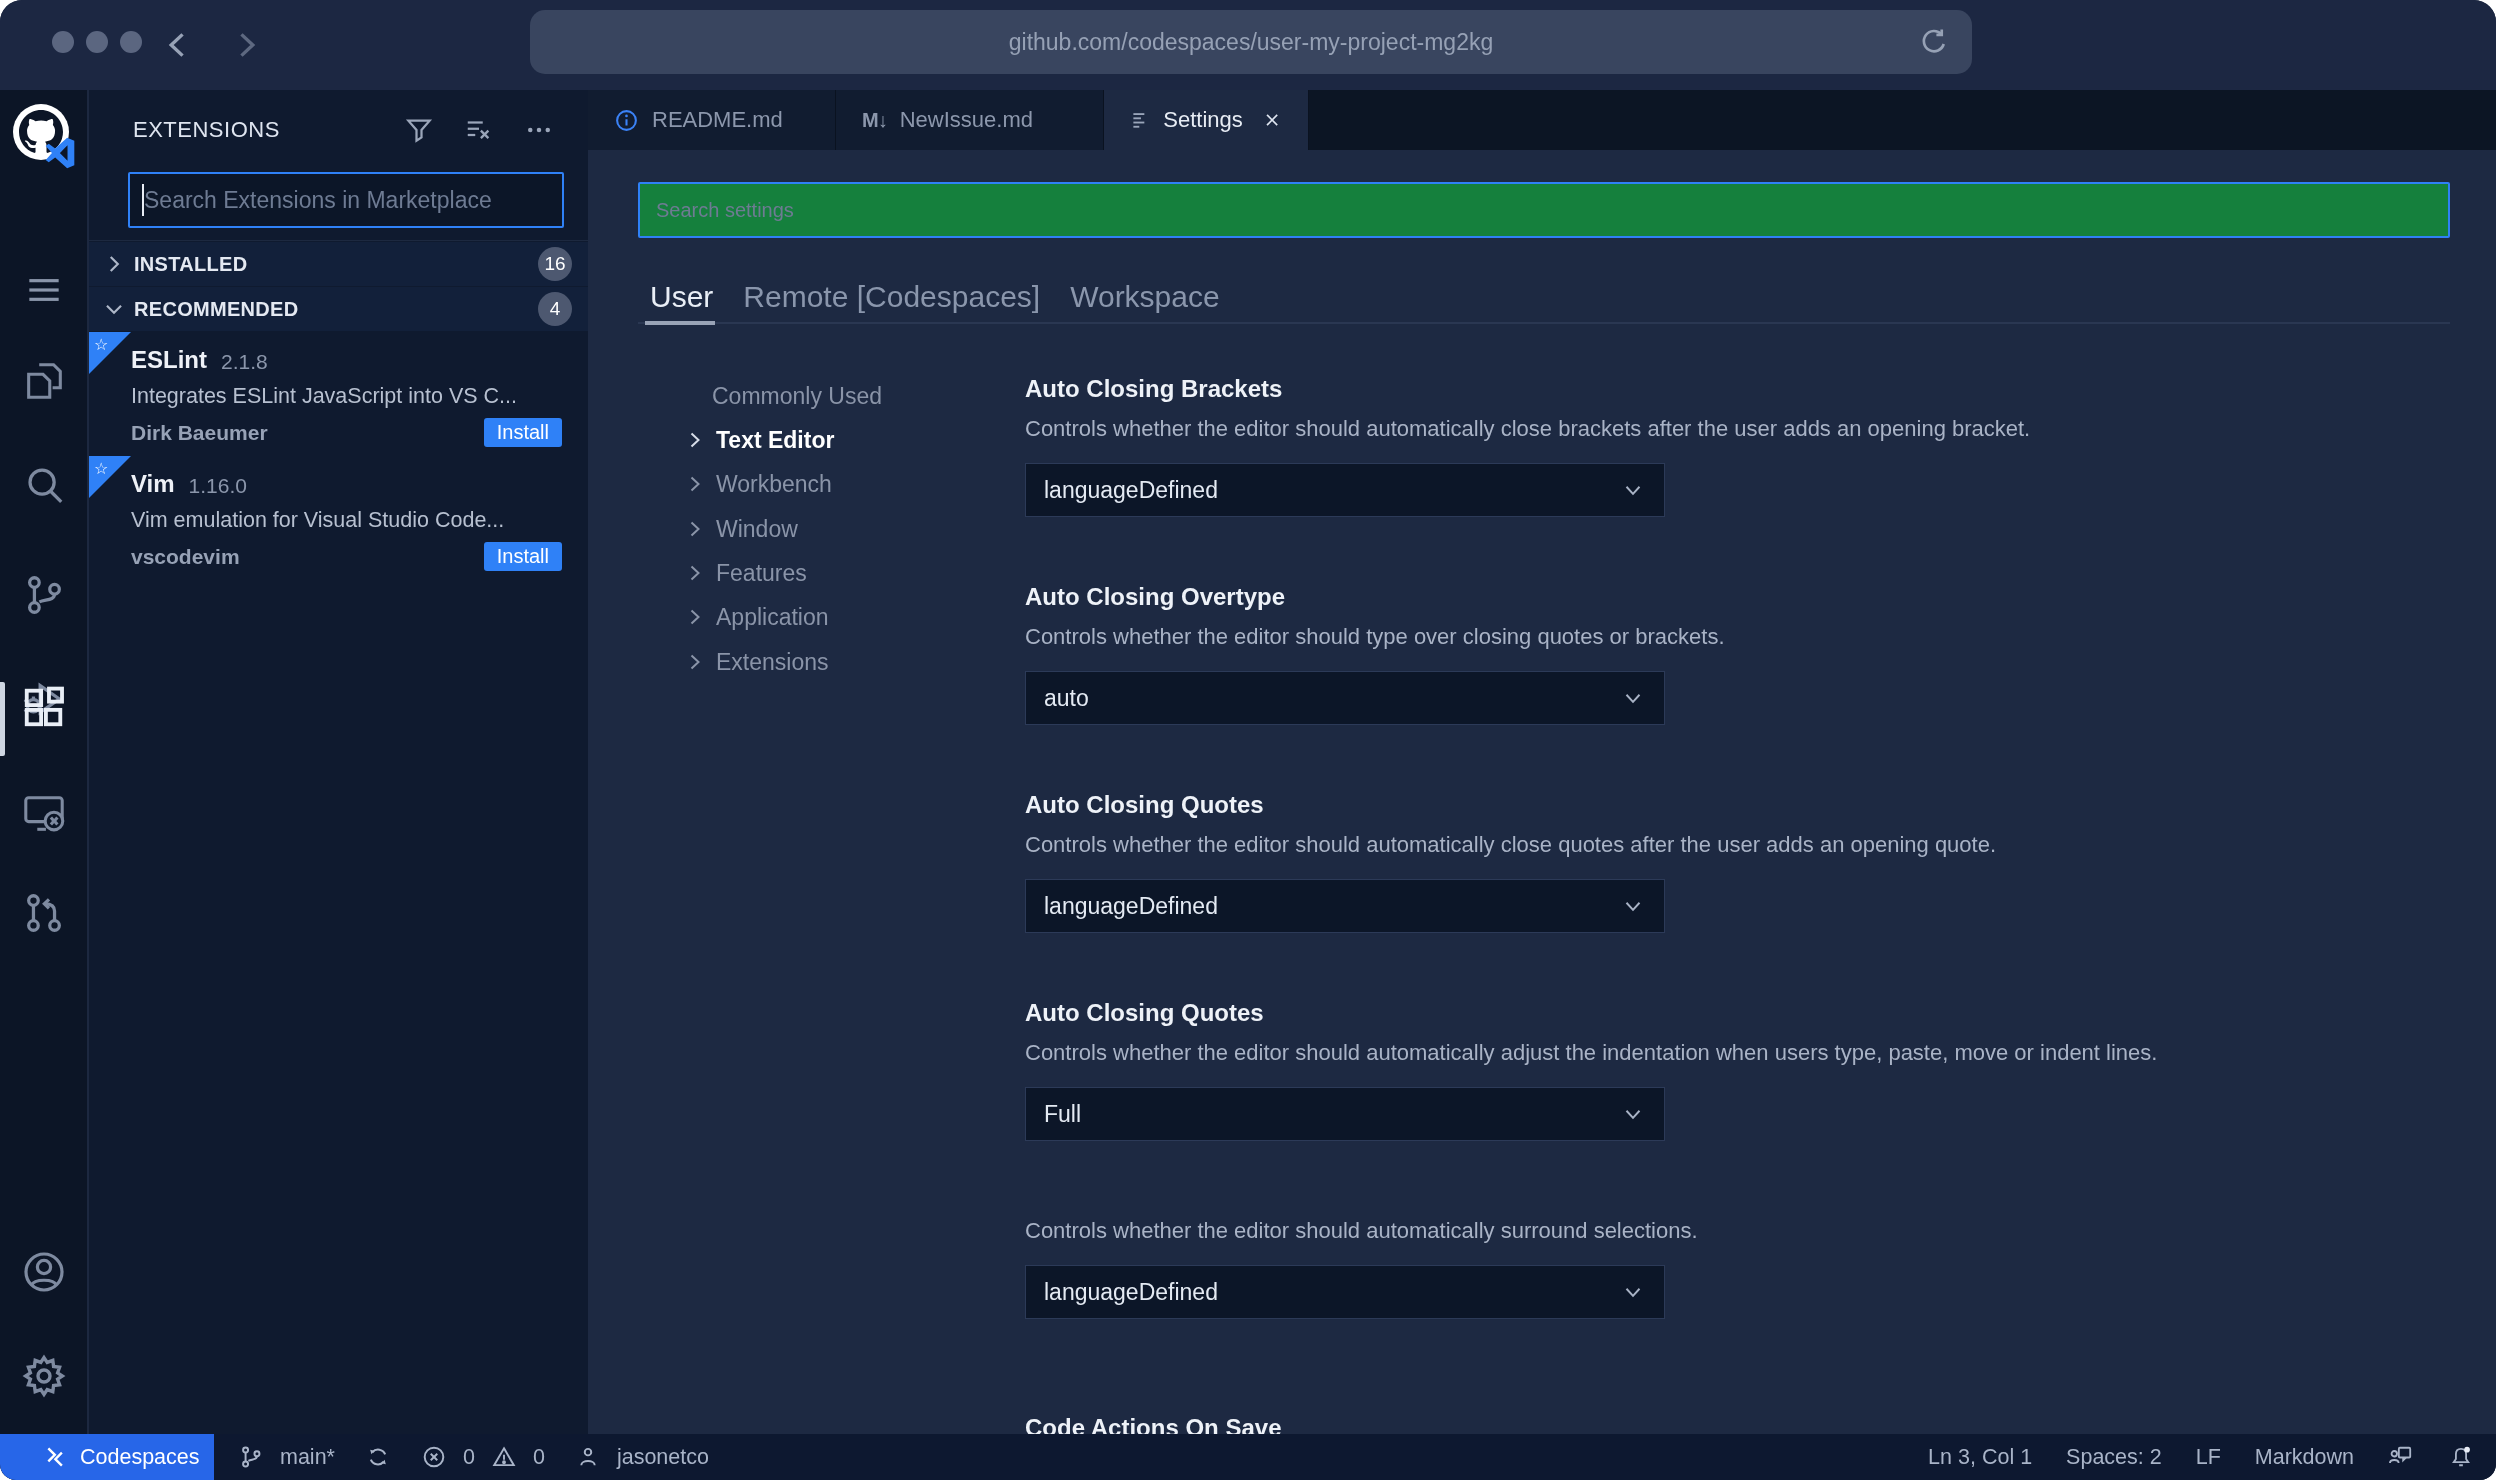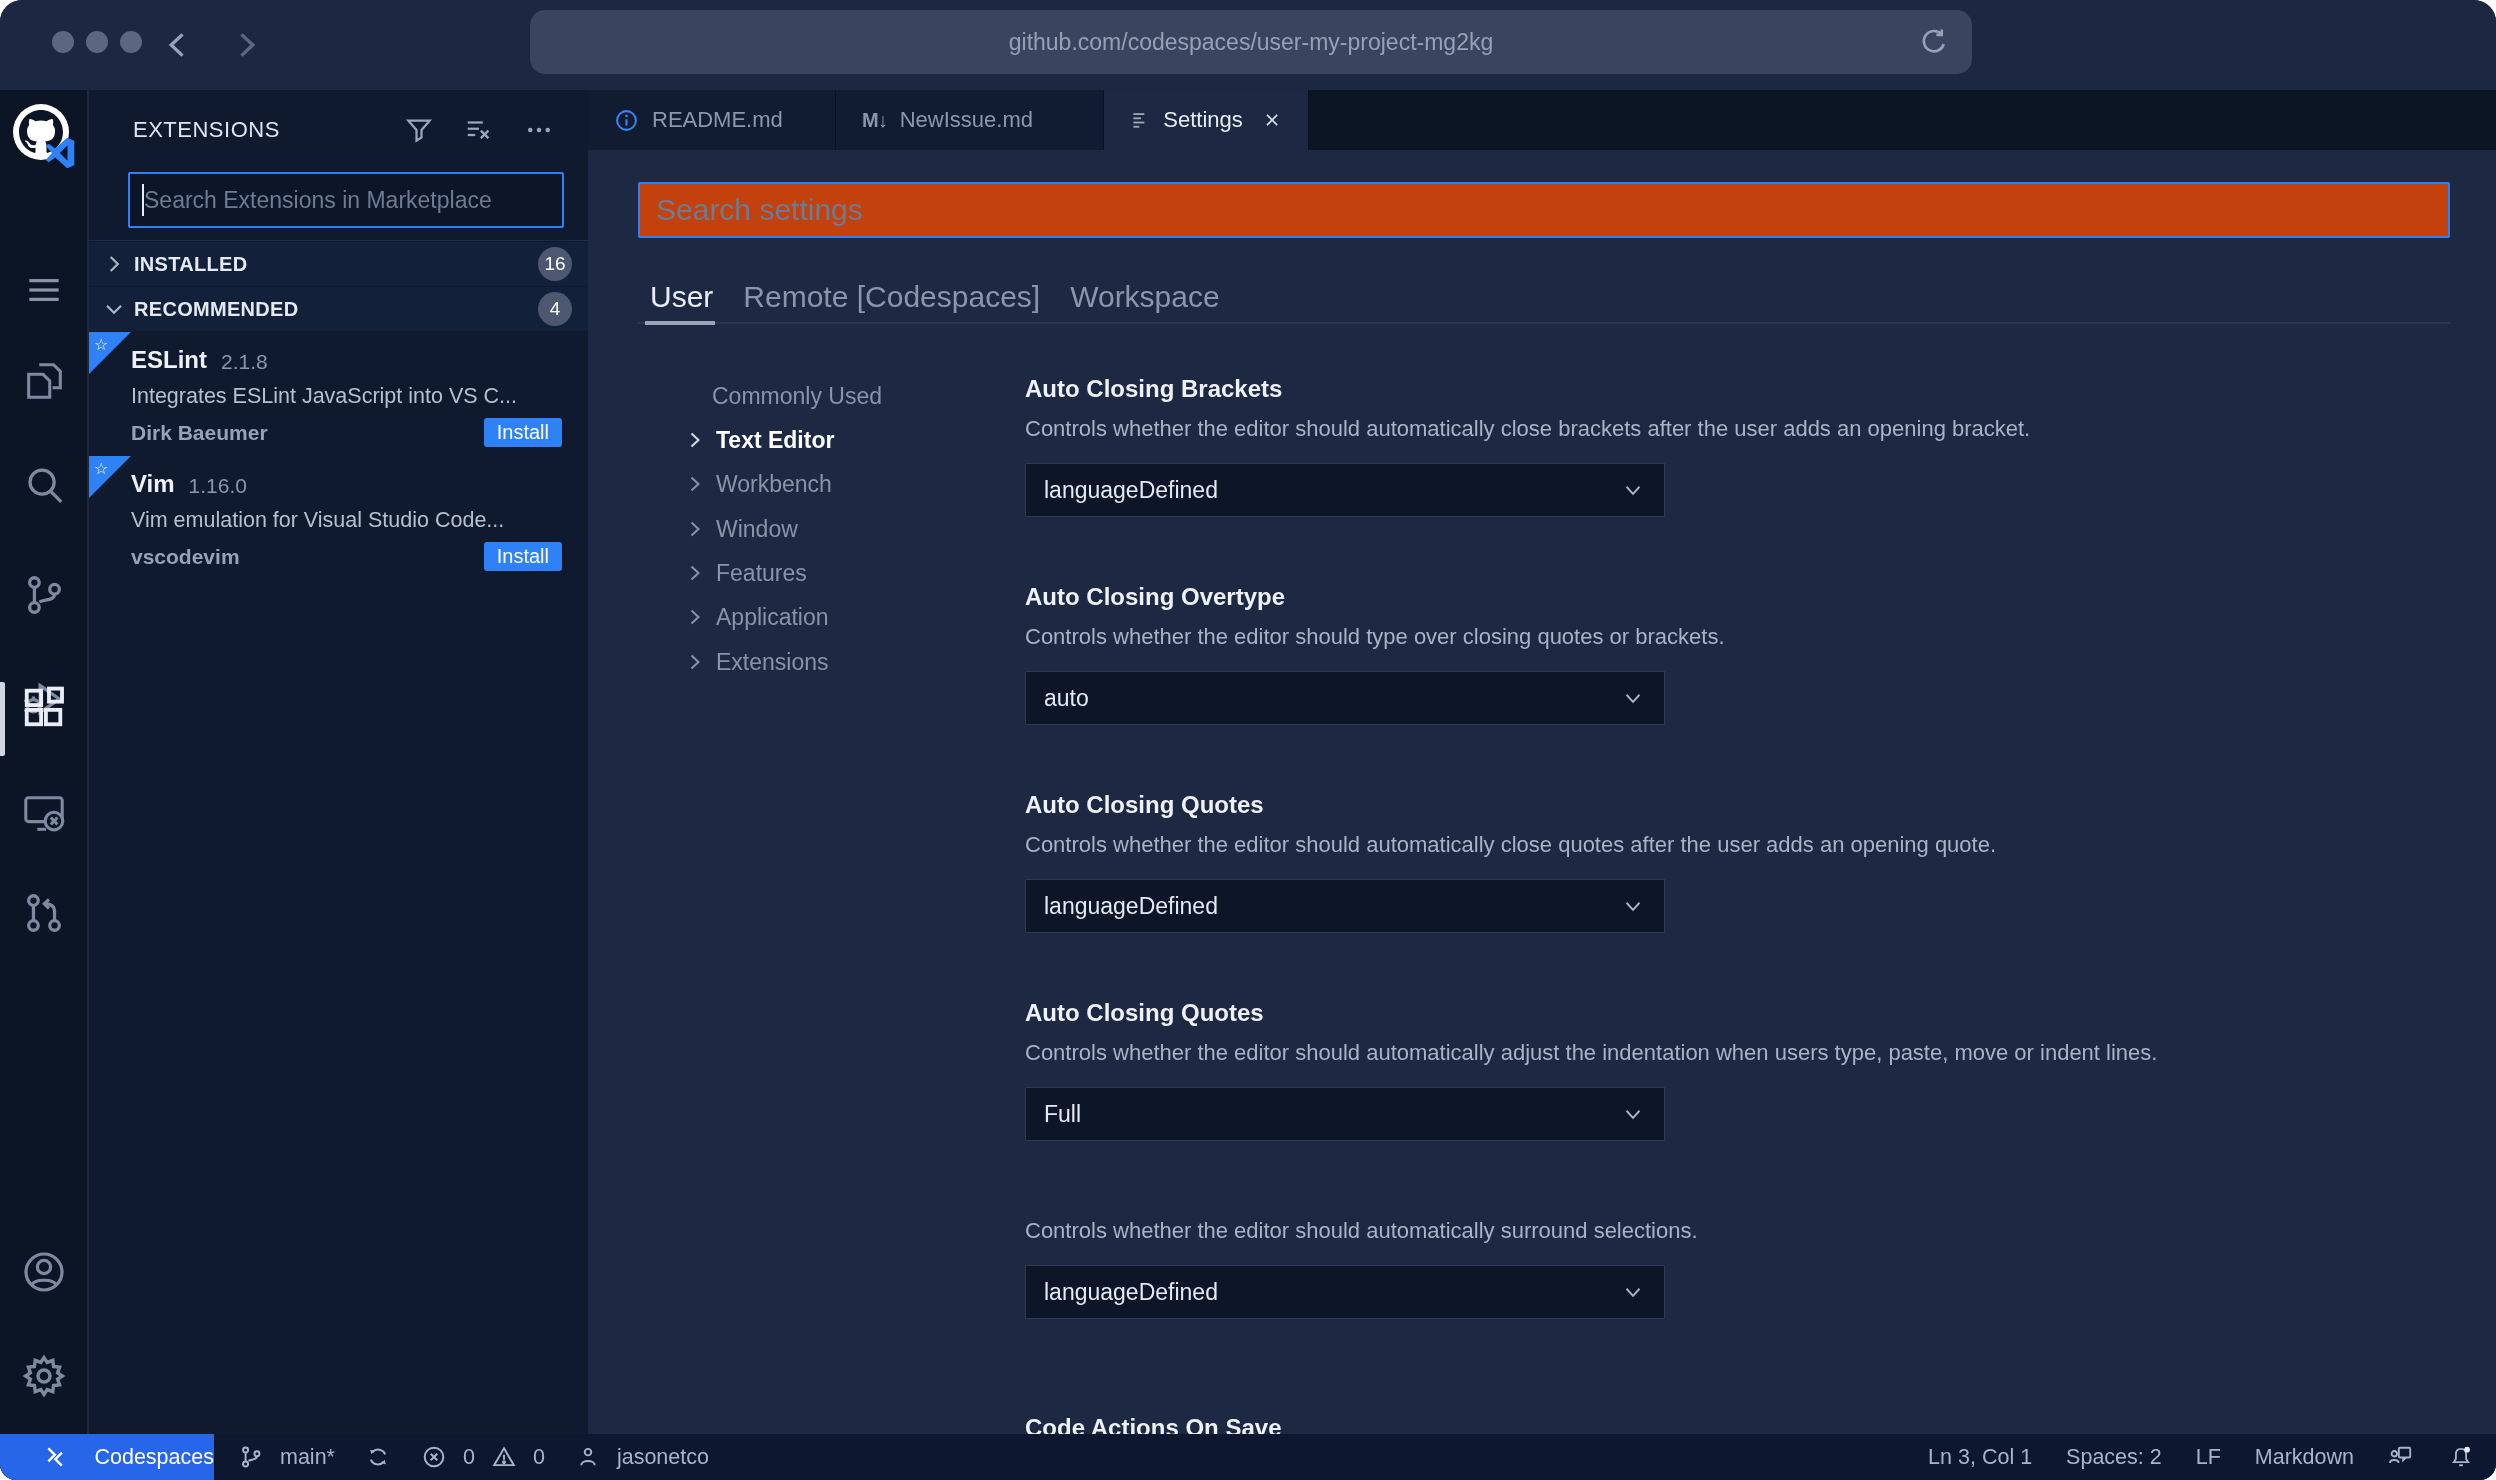--- a/index.html
+++ b/index.html
@@ -53,42 +53,42 @@
 
   
   .tabbar { position:absolute; left:588px; right:0; top:90px; height:60px; background:#0c1524; display:flex; }
   .tab { height:60px; display:flex; align-items:center; padding:0 26px; gap:13px; background:#111c30; border-right:1px solid #0a1220; color:#8c97ac; font-size:22px; cursor:pointer; }
   .tab.active { background:#1d2942; color:#e7ecf4; }
   .tab .close { width:22px; height:22px; color:#dfe5f0; margin-left:6px; }
   .md-glyph { font-weight:bold; font-size:20px; color:#8c97ac; letter-spacing:-1px; }
 
   
   .editor { position:absolute; left:588px; right:0; top:150px; bottom:46px; background:#1d2942; overflow:hidden; }
-  .set-search { position:absolute; left:50px; top:32px; width:1812px; height:56px; background:#c2410c; border:2px solid #2f81f7; border-radius:2px; color:#e8edf6; font-size:30px; padding:4px 16px; font-family:inherit; }
+  .set-search { position:absolute; left:50px; top:32px; width:1812px; height:56px; background:#15803d; border:2px solid #2f81f7; border-radius:2px; color:#e8edf6; font-size:20px; padding:4px 16px; font-family:inherit; }
   .set-search::placeholder { color:#6e7b93; }
   .scope-tabs { position:absolute; left:62px; top:130px; display:flex; gap:30px; font-size:30px; }
   .scope-tab { color:#8a96ac; cursor:pointer; }
   .scope-tab.active { color:#e9eef6; }
   .scope-divider { position:absolute; left:50px; right:46px; top:172px; height:2px; background:#2a3752; }
   .scope-underline { position:absolute; left:57px; top:171px; width:70px; height:4px; background:#99a3b6; }
   .toc-item { position:absolute; left:95px; display:flex; align-items:center; gap:9px; color:#8a94a8; font-size:23px; cursor:pointer; height:36px; }
   .toc-item .chev { width:24px; height:24px; color:#8a94a8; }
   .toc-item.noarrow { left:124px; }
   .toc-item.active { color:#ffffff; font-weight:bold; }
   .toc-item.active .chev { color:#d7dde8; }
   .setting { position:absolute; left:437px; right:46px; }
   .setting h3 { color:#eef2f8; font-size:24px; font-weight:bold; line-height:30px; }
   .setting .desc { margin-top:11px; color:#a9b3c6; font-size:22px; line-height:28px; }
   .select { margin-top:20px; width:640px; height:54px; background:#0c1628; border:1px solid #2c3a58; display:flex; align-items:center; padding:0 18px; color:#e4eaf3; font-size:23px; cursor:pointer; }
   .select .chev { margin-left:auto; width:26px; height:26px; color:#a9b3c6; }
   .next-heading { position:absolute; left:437px; top:1264px; color:#eef2f8; font-size:24px; font-weight:bold; }
 
   
   .statusbar { position:absolute; left:0; right:0; bottom:0; height:46px; background:#0d1830; display:flex; align-items:center; color:#a9b4c8; font-size:21.5px; }
-  .cs-badge { height:46px; width:214px; background:#2766e8; color:#ffffff; display:flex; align-items:center; justify-content:space-between; gap:10px; cursor:pointer;padding-left:44px; }
+  .cs-badge { height:46px; width:214px; background:#2766e8; color:#ffffff; display:flex; align-items:center; justify-content:flex-start; gap:10px; cursor:pointer;padding-left:44px; }
   .sb-item { display:flex; align-items:center; gap:16px; cursor:pointer; }
   .sb-left { display:flex; align-items:center; gap:30px; margin-left:24px; }
   .sb-right { margin-left:auto; display:flex; align-items:center; gap:34px; padding-right:22px; }
   .icon24 { width:26px; height:26px; }
   svg { display:block; }
 </style>
 </head>
 <body>
 
 <div class="window">

